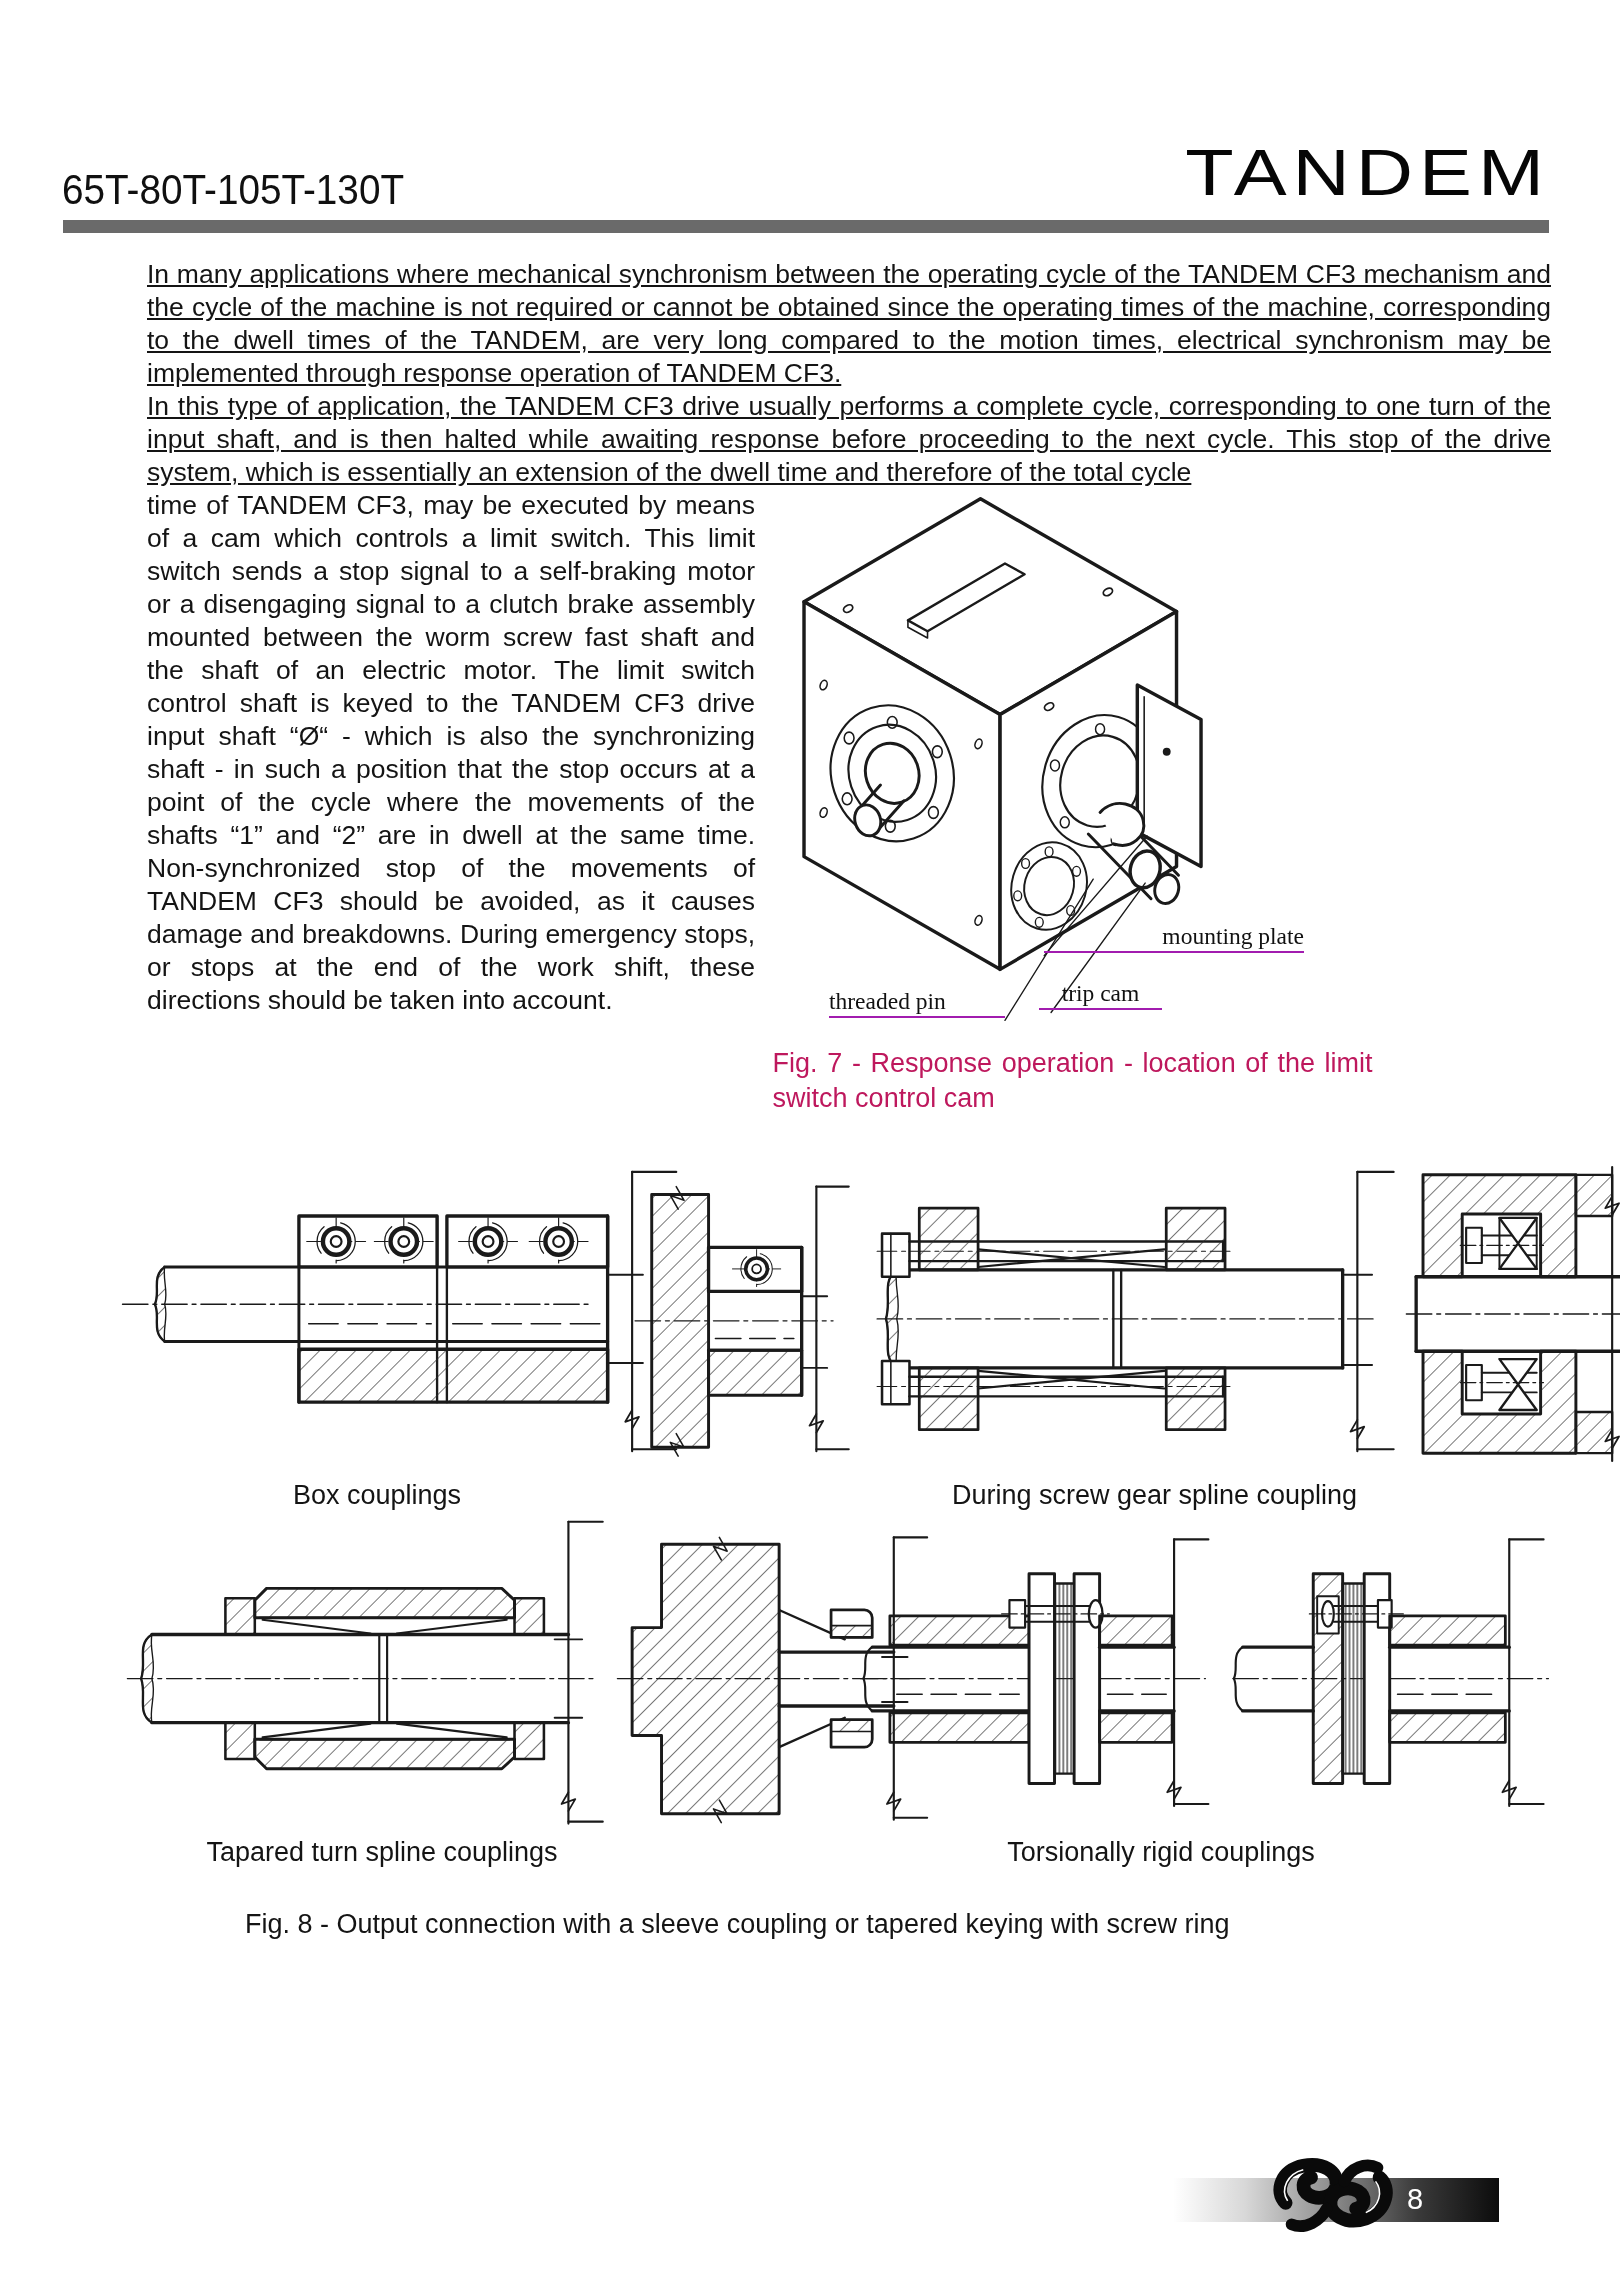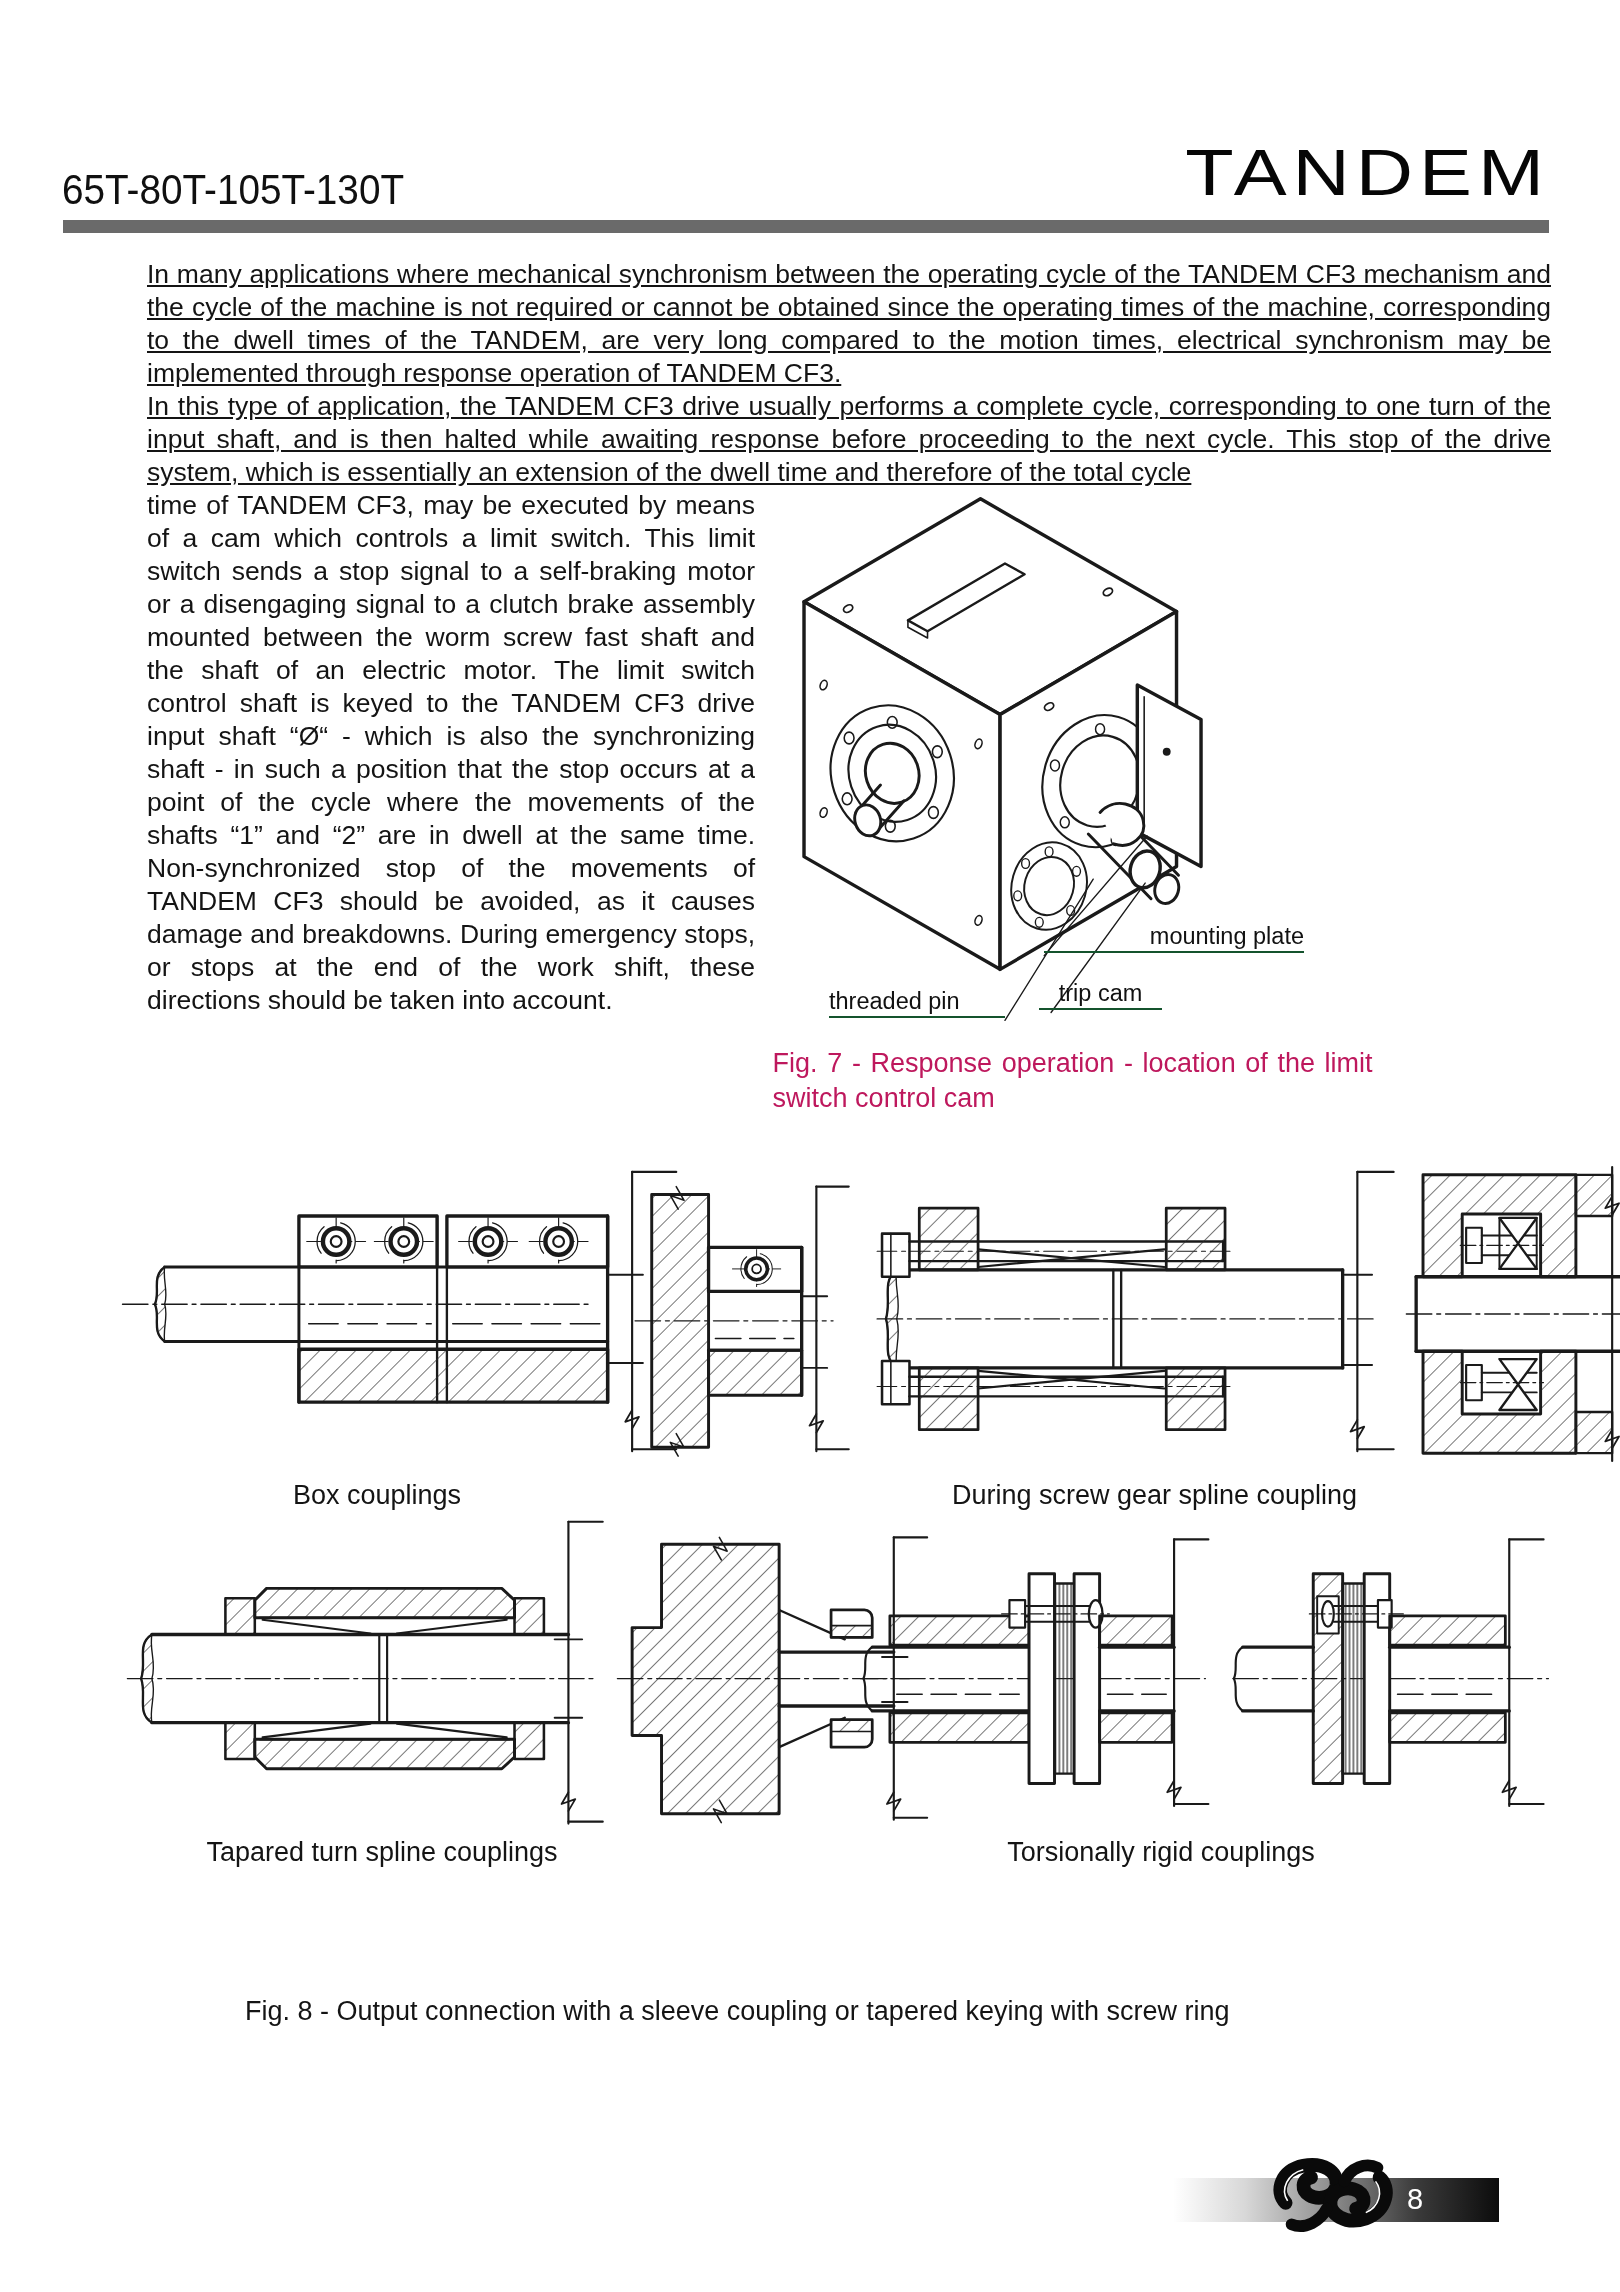--- a/index.html
+++ b/index.html
@@ -11,27 +11,27 @@
          transform:scaleX(.9);transform-origin:left top;white-space:nowrap;}
   .brand{right:70px;top:135px;font-size:65px;color:#060606;letter-spacing:4.9px;
          transform:scaleX(1.22);transform-origin:right top;white-space:nowrap;}
   .rule{left:63px;top:220px;width:1486px;height:12.7px;background:#6a6a6a;}
   
   .bodyblock{left:147px;top:258px;width:1404px;}
   h2.sechead{margin:0 0 7.8px 0;font-size:29px;font-weight:bold;color:#8e8e8e;letter-spacing:0.5px;}
   p.bp{margin:0;font-size:26.5px;line-height:33px;text-align:justify;text-decoration:underline;}
   .wrap{font-size:26.5px;line-height:33px;text-align:justify;}
   .fig7-float{float:right;width:796px;height:627px;position:relative;}
-  .cadlabel{position:absolute;font-family:Liberation Sans, sans-serif;font-size:23.5px;
-            color:#111;border-bottom:2px solid #14532d;line-height:29px;white-space:nowrap;}
+  .cadlabel{position:absolute;font-family:Liberation Serif, serif;font-size:23.5px;
+            color:#111;border-bottom:2px solid #a21caf;line-height:29px;white-space:nowrap;}
   .fig7cap{position:absolute;left:17.6px;top:557px;width:600px;font-size:27px;
            line-height:35px;text-align:justify;color:#be185d;}
   
   .f8cap{position:absolute;font-size:27px;color:#141414;text-align:center;}
-  .f8main{position:absolute;left:245px;top:1996px;font-size:27px;color:#141414;}
+  .f8main{position:absolute;left:245px;top:1909px;font-size:27px;color:#141414;}
   
   .footbar{left:1173px;top:2178px;width:326px;height:44px;
            background:linear-gradient(90deg,#ffffff 0%,#d8d8d8 22%,#8f8f8f 48%,#3a3a3a 75%,#0c0c0c 100%);}
   .pagenum{left:1407px;top:2183px;font-size:29px;color:#ffffff;letter-spacing:1px;}
   svg{display:block;}
 </style>
 </head>
 <body>
 
 <div class="abs model">65T-80T-105T-130T</div>

